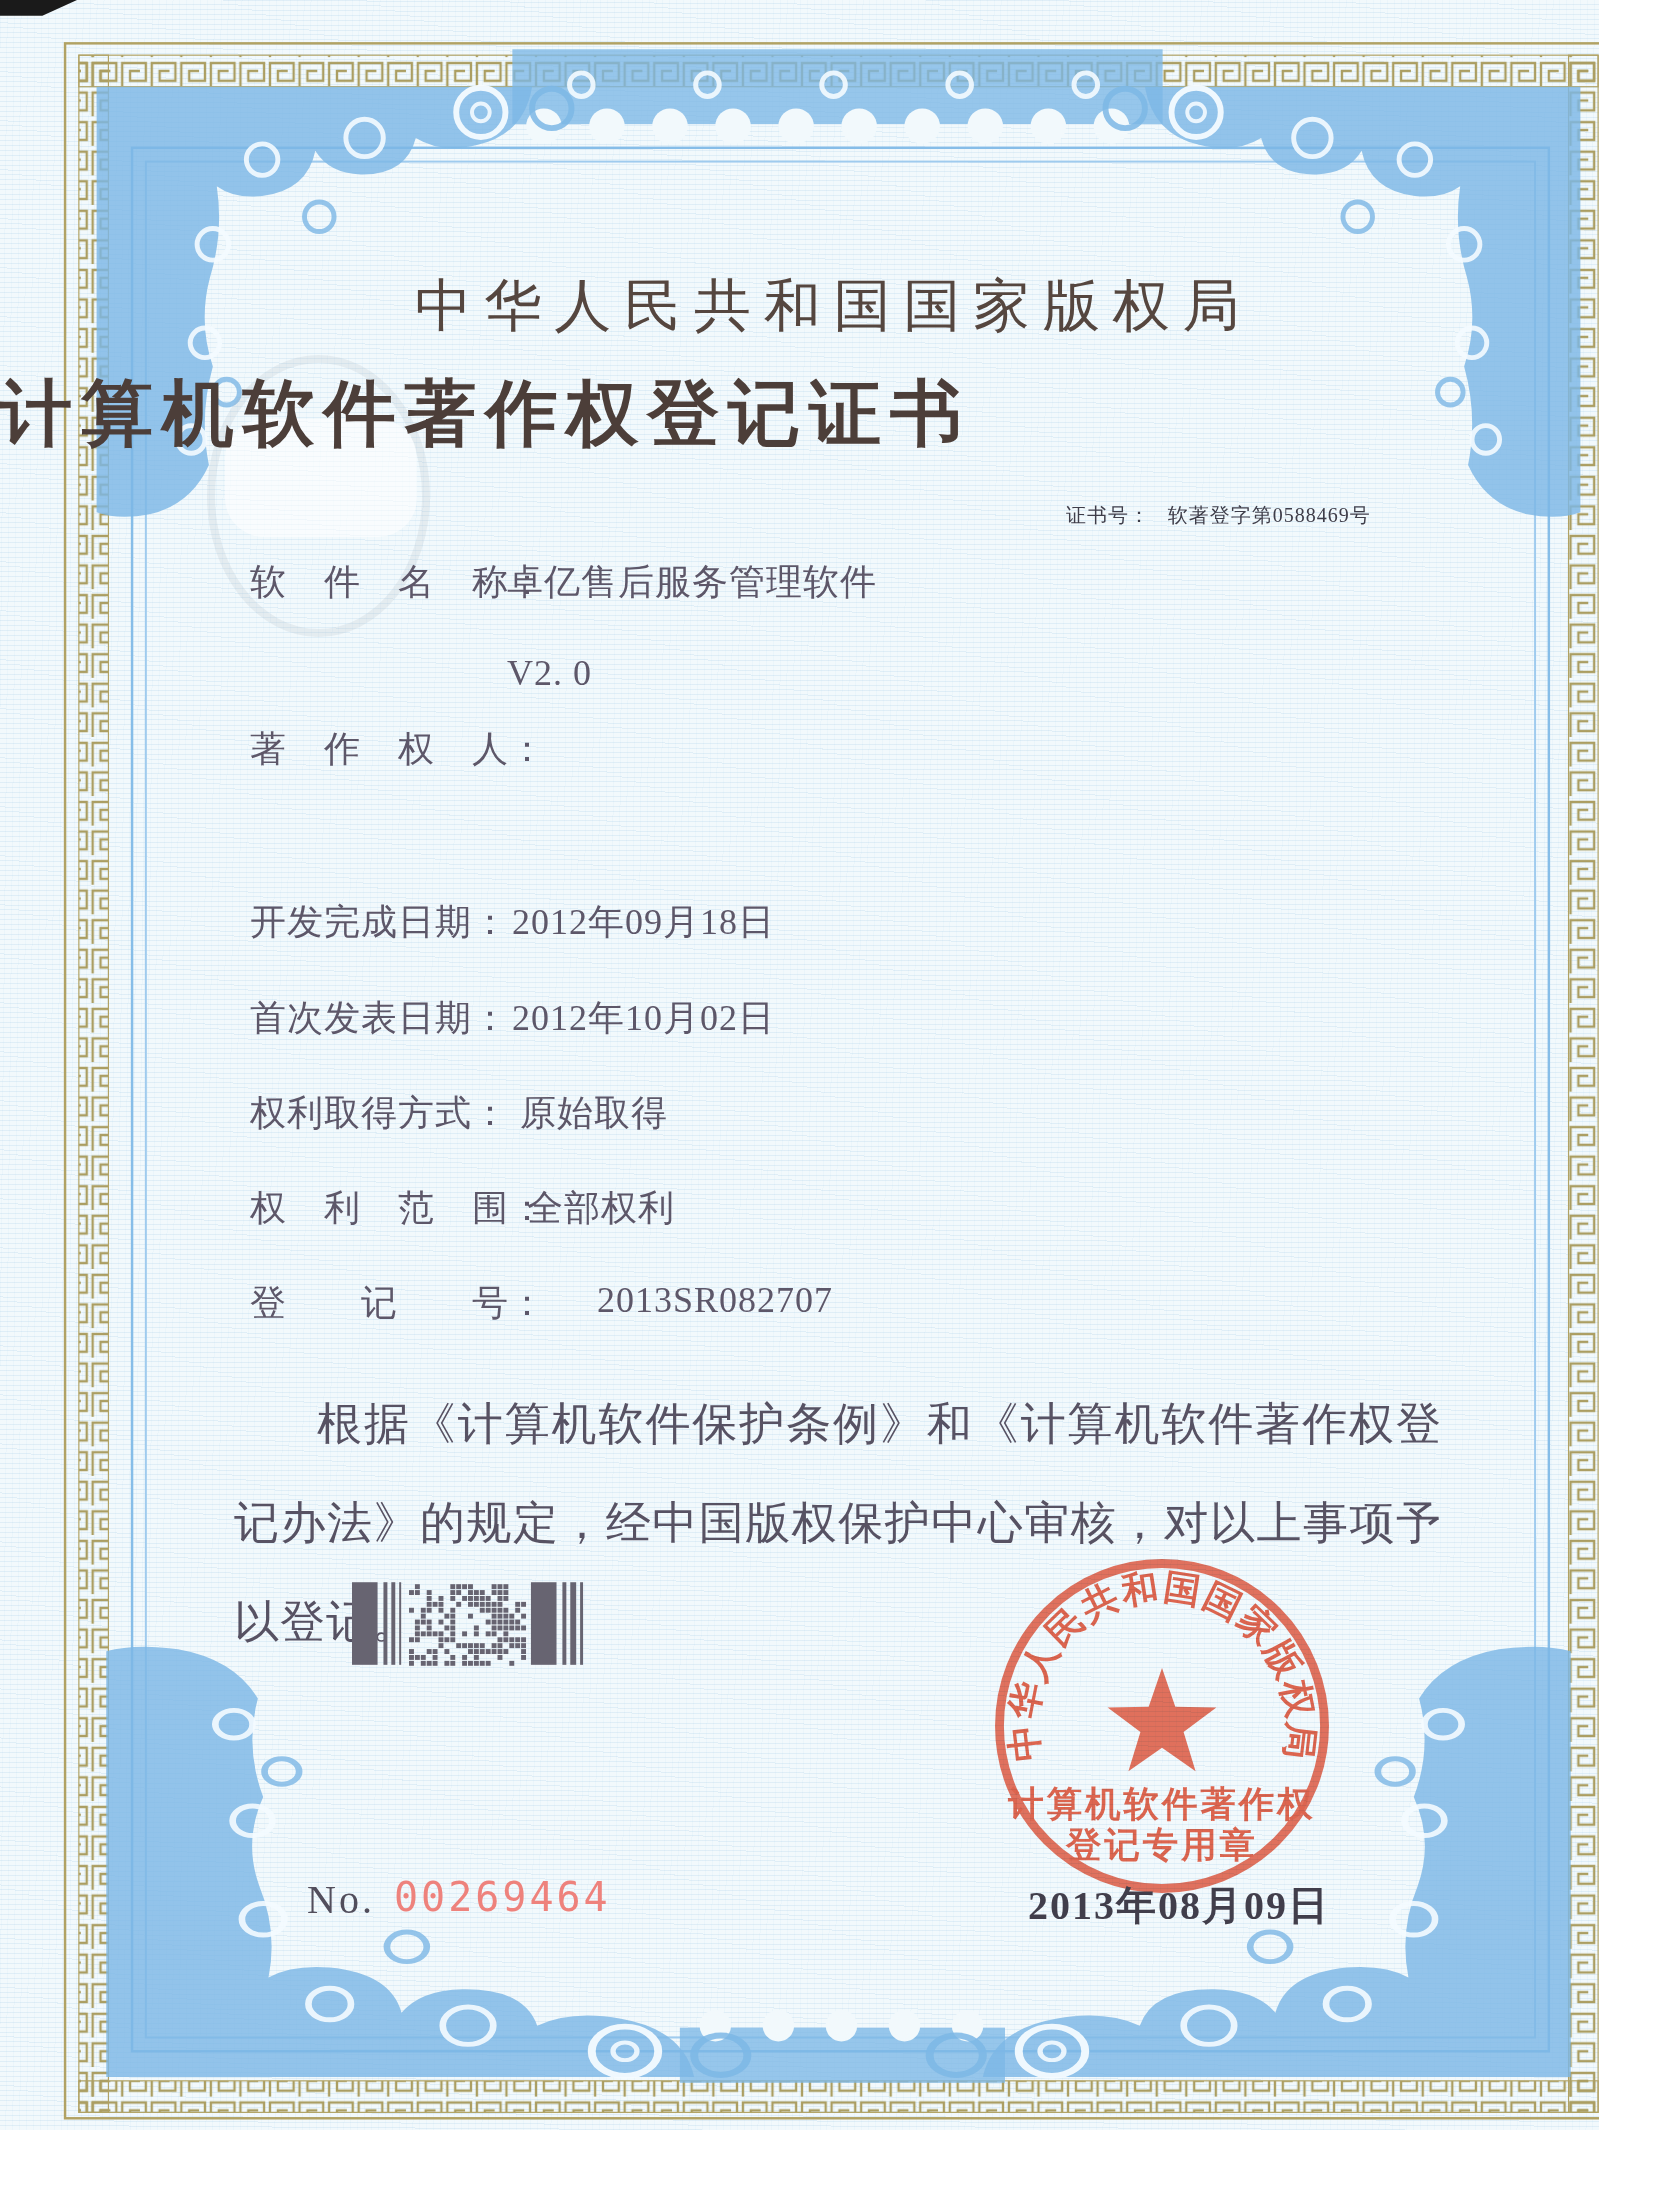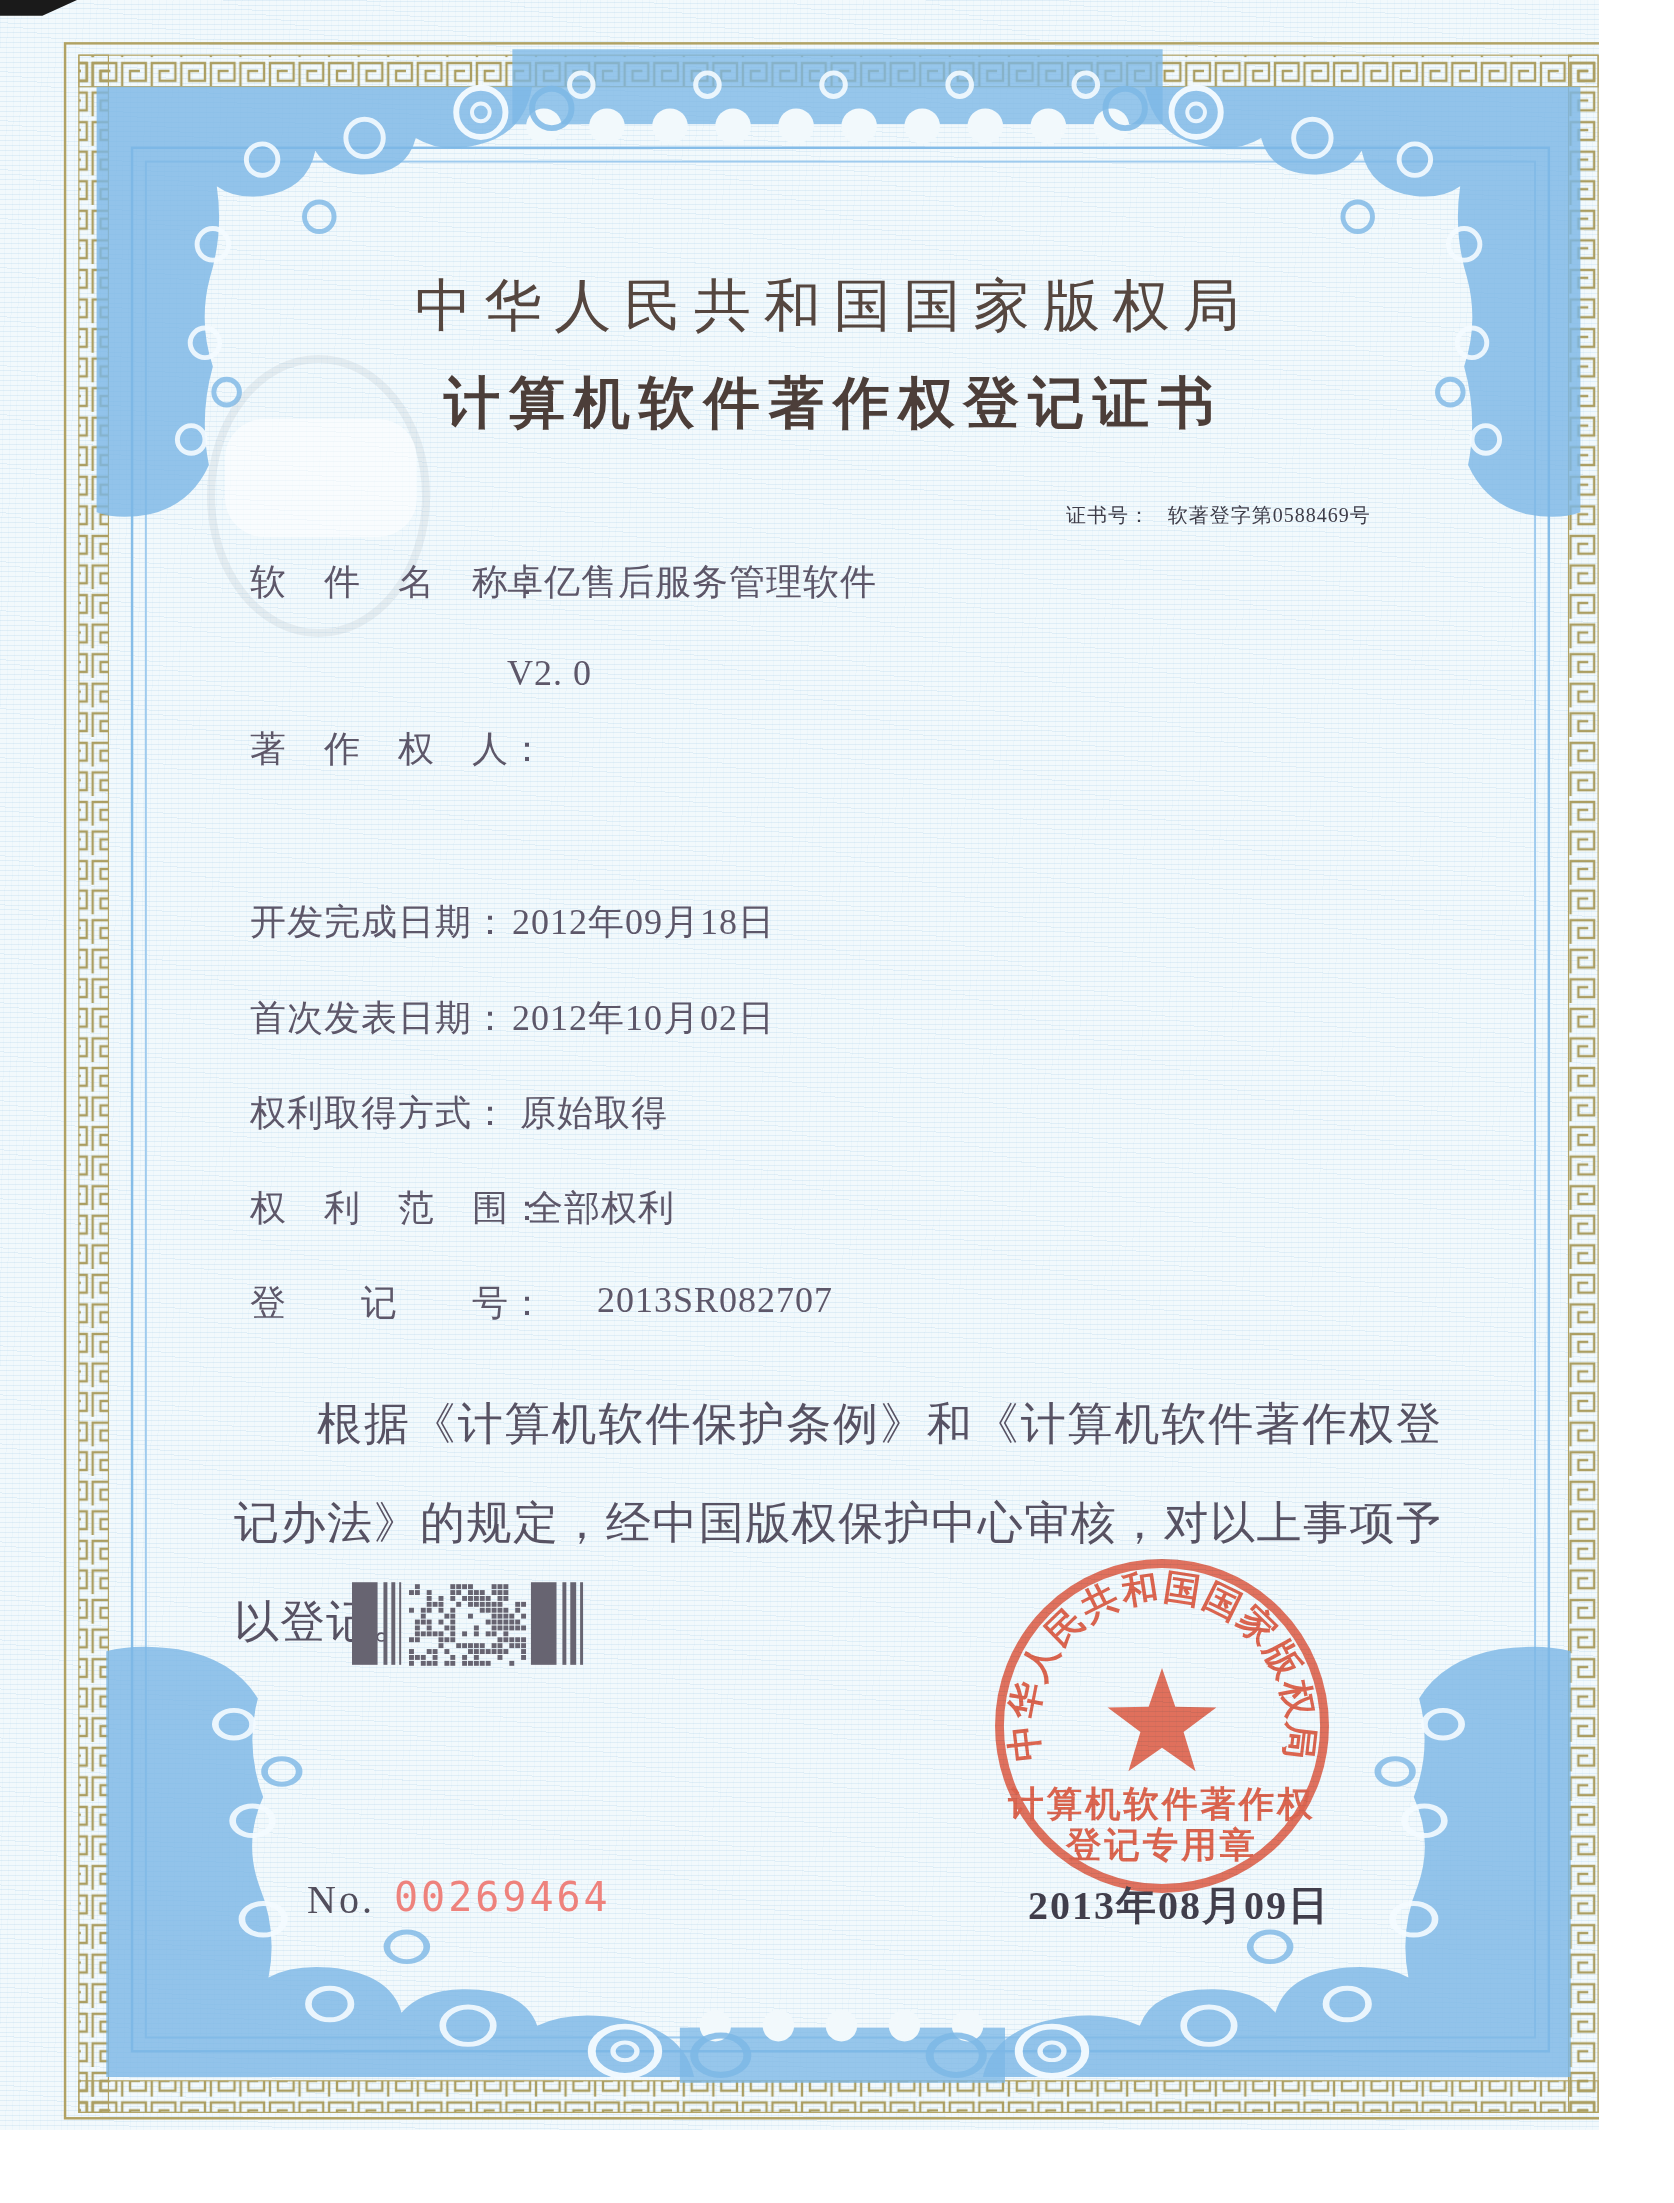--- a/index.html
+++ b/index.html
@@ -6,22 +6,22 @@
   #page{position:relative;width:1599px;height:2204px;overflow:hidden;
         background-color:#f2f9fc;
         background-image:
           repeating-linear-gradient(0.4deg, rgba(125,180,220,0.16) 0 1px, transparent 1px 4.9px),
           repeating-linear-gradient(90.6deg, rgba(140,195,230,0.07) 0 1px, transparent 1px 6.9px);
         font-family:"Liberation Serif","DejaVu Serif",serif;}
   .abs{position:absolute;}
   .white-strip{position:absolute;background:#ffffff;}
   #authority-title{top:268px;left:0;width:1667px;text-align:center;
       font-size:57px;letter-spacing:12.8px;color:#55463f;font-weight:400;}
-  #certificate-title{top:366px;left:0;width:1667px;text-align:center;
-      font-size:56px;letter-spacing:8.9px;color:#4c3e39;font-weight:700;}
+  #certificate-title{top:366px;left:0;width:1667px;
+      font-size:72px;letter-spacing:8.9px;color:#4c3e39;font-weight:700;}
   #certno-line{top:479px;left:1042px;font-size:20px;color:#3e3d49;letter-spacing:1px;white-space:pre;}
   #certno-line .v{margin-left:17.7px;}
   .flab{position:absolute;left:244px;font-size:36px;color:#5d5769;letter-spacing:1px;white-space:pre;margin-left:6px;}
   .fval{position:absolute;font-size:36px;color:#5d5769;letter-spacing:1px;white-space:pre;}
   #statement{top:1375px;left:234px;width:1208px;font-size:45px;line-height:99px;
       color:#575263;text-align:justify;text-indent:83px;letter-spacing:1px;}
   #serial-prefix{top:1876px;left:307px;font-size:40px;color:#524e5c;letter-spacing:3px;}
   #serial-number{top:1874px;left:394px;font-size:40px;color:#ee827c;
       font-family:"DejaVu Sans Mono","Liberation Mono",monospace;letter-spacing:3px;}
   #footer-date{top:1878px;left:1028px;font-size:40px;color:#413e4b;letter-spacing:2px;font-weight:700;}

